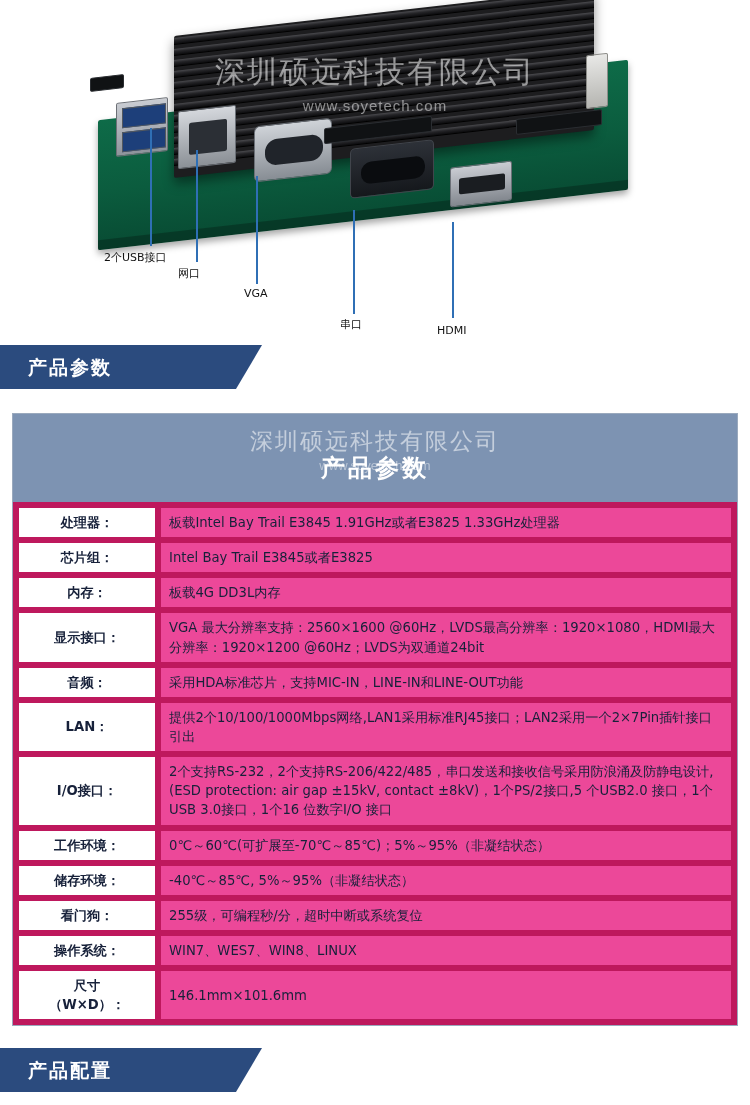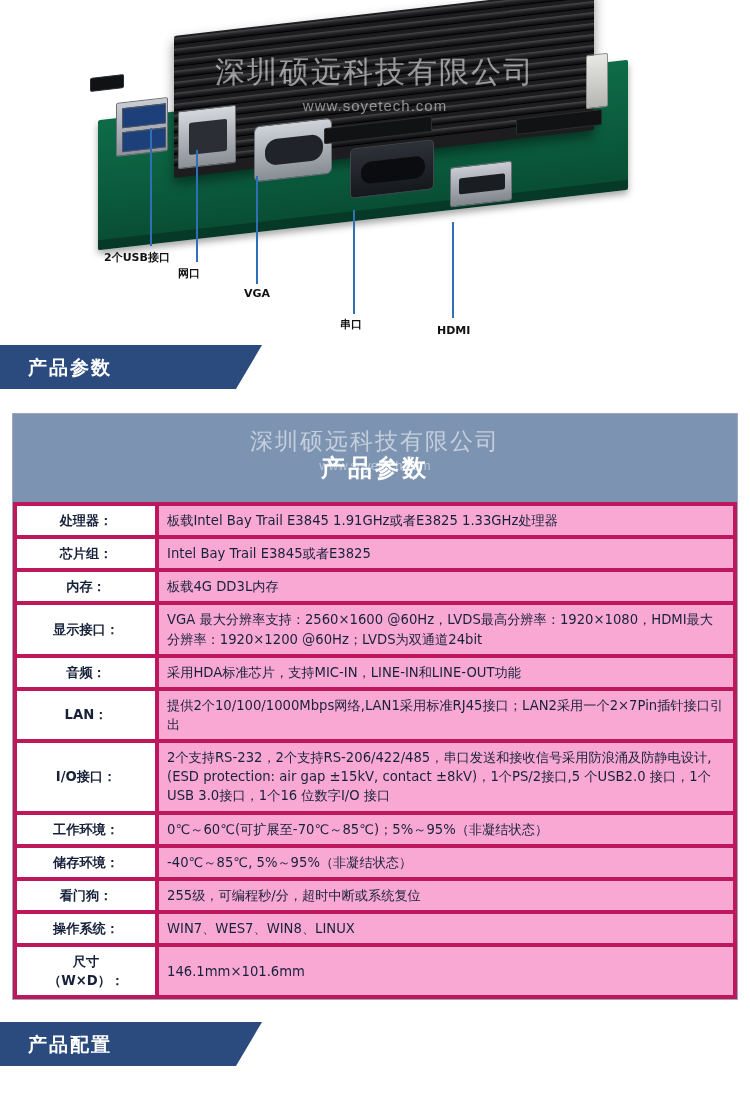--- a/index.html
+++ b/index.html
@@ -152,21 +152,21 @@
   
   .callout-line {
     position: absolute;
     background: #2f6fb5;
     width: 2px;
   }
   .callout-label {
     position: absolute;
     font-size: 11px;
     color: #111;
-    font-weight: bold;
+    font-weight: normal;
     font-family: "DejaVu Sans", sans-serif;
     white-space: nowrap;
     text-align: center;
   }
 
   
   .section-banner {
     position: relative;
     width: 750px;
     height: 44px;
@@ -235,38 +235,38 @@
     color: #ffffff;
     letter-spacing: 3px;
     font-family: "DejaVu Sans", sans-serif;
   }
   table.spec {
     width: 100%;
     border-collapse: collapse;
     table-layout: fixed;
   }
   table.spec td {
-    border: 4px solid #be185d;
+    border: 6px solid #be185d;
     padding: 5px 8px;
     font-size: 13.2px;
     line-height: 1.45;
     color: #17213a;
     vertical-align: middle;
     font-family: "DejaVu Sans", sans-serif;
   }
   td.k {
     width: 142px;
     text-align: center;
     font-weight: bold;
     color: #17325e;
     background: #ffffff;
     font-size: 14px;
   }
   td.v {
-    background: #f9a8d4;
+    background: #ec4899;
     color: #1a2440;
   }
   .k-big { font-size: 16px; }
   .two-line { line-height: 1.35; }
 
   
   .banner-bottom-space { height: 22px; }
 </style>
 </head>
 <body>

